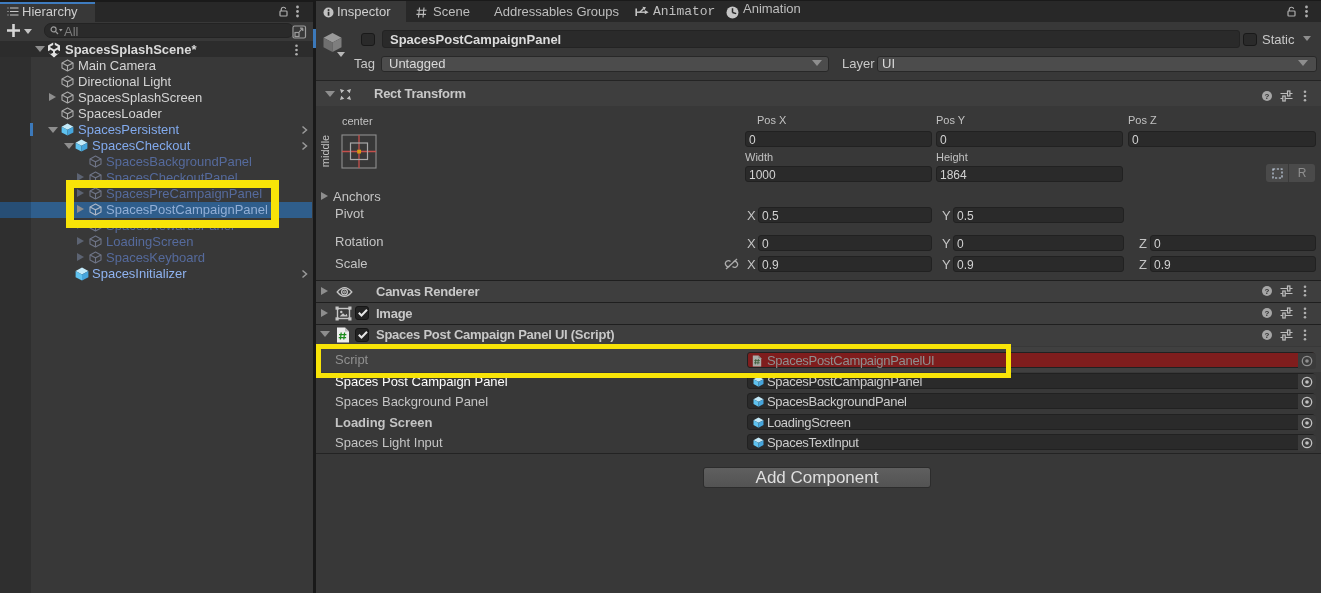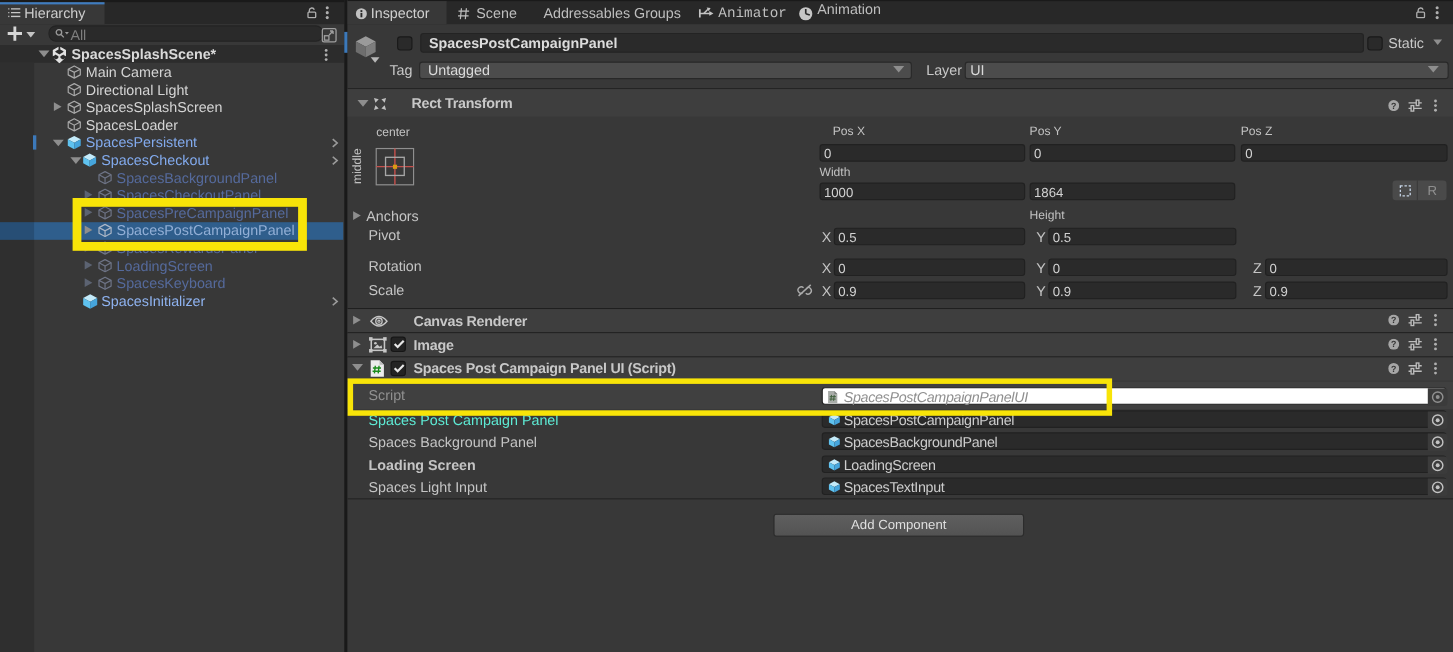--- a/index.html
+++ b/index.html
@@ -291,21 +291,21 @@
     <div class="fld" style="left:429px;top:131px;width:187px;height:16px;">
         <span class="v">0</span>
       </div>
     <div class="fld" style="left:620px;top:131px;width:187px;height:16px;">
         <span class="v">0</span>
       </div>
     <div class="fld" style="left:812px;top:131px;width:188px;height:16px;">
         <span class="v">0</span>
       </div>
     <div class="lbl" style="left:429px;top:151px;">Width</div>
-    <div class="lbl" style="left:620px;top:151px;margin-top:39px;">Height</div>
+    <div class="lbl" style="left:620px;top:151px;">Height</div>
     <div class="fld" style="left:429px;top:166px;width:187px;height:16px;">
         <span class="v">1000</span>
       </div>
     <div class="fld" style="left:620px;top:166px;width:187px;height:16px;">
         <span class="v">1864</span>
       </div>
 
     <div class="abs" style="left:950px;top:164px;width:49px;height:18px;background:#4A4A4A;border-radius:3px;"></div>
     <div class="abs" style="left:972px;top:164px;width:1px;height:18px;background:#3A3A3A;"></div>
     <svg class="abs" style="left:956px;top:168px;" width="11" height="11" viewBox="0 0 11 11">
@@ -443,34 +443,34 @@
         <rect x="2.8" y="6" width="2.4" height="5" fill="#3E3E3E" stroke="#BDBDBD" stroke-width="1.2"></rect>
       </svg>
     <svg class="abs" style="left:987px;top:329px;" width="4" height="12" viewBox="0 0 4 12">
         <circle cx="2" cy="1.8" r="1.3" fill="#AFAFAF"></circle>
         <circle cx="2" cy="6" r="1.3" fill="#AFAFAF"></circle>
         <circle cx="2" cy="10.2" r="1.3" fill="#AFAFAF"></circle>
       </svg>
 
     <div class="abs" style="left:0;top:347px;width:1005px;height:25px;background:#404040;"></div>
     <div class="abs" style="left:19px;top:352px;line-height:16px;color:#909090;">Script</div>
-    <div class="objfld" style="left:431px;top:352px;width:568px;height:16px;background:#ffffff;font-style:italic;">
+    <div class="objfld" style="left:431px;top:352px;width:568px;height:16px;background:#7f1d1d;">
       <svg class="abs" style="left:4px;top:2px;" width="10" height="12" viewBox="0 0 10 12">
         <path d="M0.8 0.5 H6.5 L9.2 3.2 V11.5 H0.8 Z" fill="#A9ADA9"></path>
         <path d="M6.5 0.5 L6.5 3.2 H9.2 Z" fill="#7E827E"></path>
         <path d="M3.9 4 L3.3 9.4 M6.4 4 L5.8 9.4 M2.3 5.6 H7.9 M2.1 7.8 H7.7" stroke="#3F5F3C" stroke-width="0.9" fill="none"></path>
       </svg>
       <span class="abs" style="left:19px;top:0px;line-height:15px;color:#8F8F8F;">SpacesPostCampaignPanelUI</span>
       <div class="abs" style="left:550px;top:0;width:18px;height:16px;background:#3B3B3B;border-radius:0 3px 3px 0;"></div>
         <svg class="abs" style="left:553px;top:2px;" width="12" height="12" viewBox="0 0 12 12">
           <circle cx="6" cy="6" r="4.7" fill="none" stroke="#909090" stroke-width="1.3"></circle>
           <circle cx="6" cy="6" r="1.8" fill="#909090"></circle>
         </svg>
     </div>
-    <div class="abs" style="left:19px;top:374px;line-height:16px;color:#5eead4;">Spaces Post Campaign Panel</div>
+    <div class="abs" style="left:19px;top:374px;line-height:16px;color:#ffffff;">Spaces Post Campaign Panel</div>
     <div class="objfld" style="left:431px;top:373px;width:568px;height:16px;">
       <svg class="abs" style="left:5px;top:2px;" width="11" height="11" viewBox="0 0 13 13">
           <path d="M6.5 0.6 L12.4 3.7 L6.5 6.8 L0.6 3.7 Z" fill="#C3EAF9"></path>
           <path d="M0.6 3.7 L6.5 6.8 L6.5 12.6 L0.6 9.5 Z" fill="#5FC2EF"></path>
           <path d="M12.4 3.7 L6.5 6.8 L6.5 12.6 L12.4 9.5 Z" fill="#46A5DC"></path>
         </svg>
       <span class="abs" style="left:19px;top:0px;line-height:15px;">SpacesPostCampaignPanel</span>
       <div class="abs" style="left:550px;top:0;width:18px;height:16px;background:#3B3B3B;border-radius:0 3px 3px 0;"></div>
         <svg class="abs" style="left:553px;top:2px;" width="12" height="12" viewBox="0 0 12 12">
           <circle cx="6" cy="6" r="4.7" fill="none" stroke="#C2C2C2" stroke-width="1.3"></circle>
@@ -514,19 +514,19 @@
         </svg>
       <span class="abs" style="left:19px;top:0px;line-height:15px;">SpacesTextInput</span>
       <div class="abs" style="left:550px;top:0;width:18px;height:16px;background:#3B3B3B;border-radius:0 3px 3px 0;"></div>
         <svg class="abs" style="left:553px;top:2px;" width="12" height="12" viewBox="0 0 12 12">
           <circle cx="6" cy="6" r="4.7" fill="none" stroke="#C2C2C2" stroke-width="1.3"></circle>
           <circle cx="6" cy="6" r="1.8" fill="#C2C2C2"></circle>
         </svg>
     </div>
     <div class="abs" style="left:0;top:453px;width:1005px;height:1px;background:#232323;"></div>
 
-    <div class="abs" style="left:387px;top:467px;width:228px;height:21px;background:linear-gradient(#5F5F5F,#535353);border:1px solid #2C2C2C;border-radius:3px;box-sizing:border-box;text-align:center;line-height:19px;font-size:12px;color:#DFDFDF;">Add Component</div>
+    <div class="abs" style="left:387px;top:467px;width:228px;height:21px;background:linear-gradient(#5F5F5F,#535353);border:1px solid #2C2C2C;border-radius:3px;box-sizing:border-box;text-align:center;line-height:19px;font-size:17px;color:#DFDFDF;">Add Component</div>
   </div>
 </div>
 <div id="annotations">
   <div class="abs" style="left:66px;top:180px;width:213px;height:48px;border:8px solid #F8E408;box-sizing:border-box;"></div>
   <div class="abs" style="left:316px;top:344px;width:695px;height:34px;border:5px solid #F8E408;box-sizing:border-box;"></div>
 </div>
 
 </body></html>

